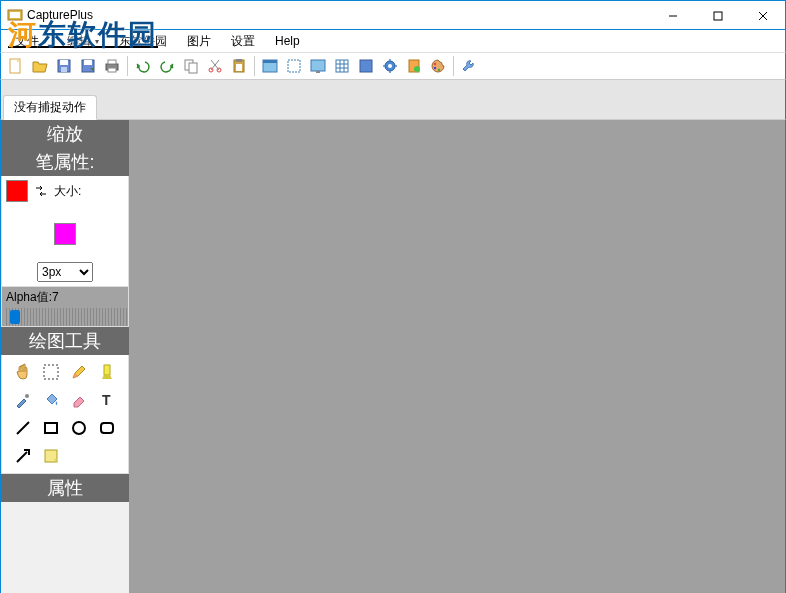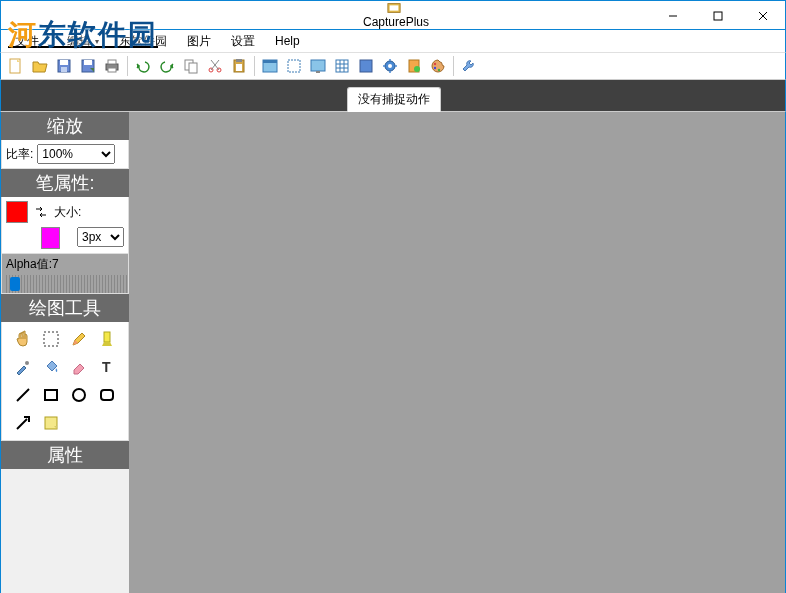--- a/index.html
+++ b/index.html
@@ -5,59 +5,59 @@
 * { box-sizing: border-box; margin: 0; padding: 0; font-family: "Microsoft YaHei", "SimSun", Arial, sans-serif; }
 body { width: 786px; height: 593px; background: #fff; position: relative; overflow: hidden; }
 
 
 .watermark { position: absolute; top: 16px; left: 8px; z-index: 1000; pointer-events: none; text-decoration: underline; }
 .watermark .big { font-size: 28px; font-weight: bold; color: #0b4e8c; text-shadow: 0 0 2px #fff; letter-spacing: 2px; }
 .watermark .big .orange { color: #f39c12; }
 .watermark .url { font-size: 14px; color: #22a022; margin-left: 20px; margin-top: -4px; letter-spacing: 1px; }
 
 
-.titlebar { height: 30px; border: 1px solid #0a84d4; background: #fff; display: flex; align-items: center; padding-left: 6px; position: relative; flex-direction: column; }
+.titlebar { height: 30px; border: 1px solid #0a84d4; background: #fff; display: flex; align-items: center; padding-left: 6px; position: relative; }
 .titlebar .app-icon { width: 16px; height: 16px; margin-right: 4px; }
 .titlebar .title { font-size: 12px; color: #000; }
 .titlebar .win-controls { position: absolute; right: 0; top: 0; display: flex; height: 100%; }
 .titlebar .win-btn { width: 45px; height: 29px; display: flex; align-items: center; justify-content: center; font-size: 12px; color: #000; }
 .titlebar .win-btn.close { width: 45px; }
 .titlebar .win-btn svg { width: 10px; height: 10px; }
 
 
 .menubar { height: 22px; background: #fff; display: flex; align-items: center; padding-left: 6px; gap: 4px; border-left: 1px solid #0a84d4; border-right: 1px solid #0a84d4; }
 .menubar .menu-item { font-size: 12px; padding: 2px 8px; cursor: pointer; display: flex; align-items: center; gap: 4px; }
 .menubar .menu-item .dd { font-size: 8px; color: #555; }
 
 
 .toolbar { height: 28px; background: #fff; display: flex; align-items: center; padding-left: 4px; gap: 2px; border-left: 1px solid #0a84d4; border-right: 1px solid #0a84d4; border-top: 1px solid #e0e0e0; border-bottom: 1px solid #ccc; }
 .toolbar .tb-btn { width: 22px; height: 22px; display: flex; align-items: center; justify-content: center; border-radius: 2px; }
 .toolbar .sep { width: 1px; height: 20px; background: #ccc; margin: 0 2px; }
 
 
-.tabstrip { height: 32px; background: #404040; display: flex; align-items: flex-end; border-left: 1px solid #0a84d4; border-right: 1px solid #0a84d4; border-bottom: 1px solid #ccc; justify-content: center; }
+.tabstrip { height: 40px; background: #e5e5e5; display: flex; align-items: flex-end; border-left: 1px solid #0a84d4; border-right: 1px solid #0a84d4; border-bottom: 1px solid #ccc; }
 .tabstrip .tab { background: #fff; border: 1px solid #ccc; border-bottom: 1px solid #fff; padding: 3px 10px; font-size: 12px; margin-bottom: -1px; margin-left: 2px; border-radius: 3px 3px 0 0; }
 
 
 .main { display: flex; height: 488px; border-left: 1px solid #0a84d4; border-right: 1px solid #0a84d4; border-bottom: 1px solid #0a84d4; }
 .sidebar { width: 128px; background: #f0f0f0; display: flex; flex-direction: column; }
 .canvas { flex: 1; background: #a0a0a0; }
 
 
 .section-header { background: #6a6a6a; color: #fff; font-size: 18px; text-align: center; padding: 2px 0; }
 .section-body { background: #fff; padding: 4px; border: 1px solid #ddd; border-top: none; }
 
 .zoom-row { display: flex; align-items: center; gap: 4px; font-size: 12px; }
 .zoom-row select { width: 78px; font-size: 12px; height: 20px; }
 
 .pen-row { display: flex; align-items: center; gap: 4px; font-size: 12px; margin-bottom: 4px; }
 .color-swatch { width: 22px; height: 22px; border: 1px solid #888; display: inline-block; }
 .color-swatch.red { background: #ff0000; }
 .color-swatch.magenta { background: #ff00ff; }
-.pen-row2 { display: flex; gap: 17px; font-size: 12px; }
+.pen-row2 { display: flex; align-items: center; gap: 17px; font-size: 12px; flex-direction: column; }
 .pen-row2 select { width: 56px; font-size: 12px; height: 20px; }
 .swap-icon { width: 18px; height: 18px; display: flex; align-items: center; justify-content: center; }
 
 .alpha-row { font-size: 12px; padding: 2px 0 0 4px; background: #a3a3a3; border: 1px solid #ddd; border-top: none; }
 .slider-track { height: 18px; position: relative; background: repeating-linear-gradient(90deg, #888 0, #888 1px, transparent 1px, transparent 3px); margin-top: 2px; }
 .slider-thumb { position: absolute; top: 2px; left: 4px; width: 10px; height: 14px; background: #0078d7; border-radius: 2px; }
 
 .tools-grid { display: grid; grid-template-columns: repeat(4, 26px); grid-auto-rows: 26px; gap: 2px; padding: 4px; background: #fff; border: 1px solid #ddd; border-top: none; justify-content: center; }
 .tool { width: 26px; height: 26px; display: flex; align-items: center; justify-content: center; border-radius: 2px; }
 
@@ -249,26 +249,20 @@
 </div>
 
 <div class="tabstrip">
   <div class="tab">没有捕捉动作</div>
 </div>
 
 <div class="main">
   <div class="sidebar">
 
     <div class="section-header">缩放</div>
-    <div class="section-body">
-      <div class="zoom-row">
-        <span>比率:</span>
-        <select><option>100%</option></select>
-      </div>
-    </div>
 
     <div class="section-header">笔属性:</div>
     <div class="section-body">
       <div class="pen-row">
         <span class="color-swatch red"></span>
         <span class="swap-icon">
             <svg width="14" height="14">
               <path d="M2 4 L8 4 M6 2 L8 4 L6 6 M12 10 L6 10 M8 8 L6 10 L8 12" stroke="#000" fill="none"></path>
             </svg>
           </span>

